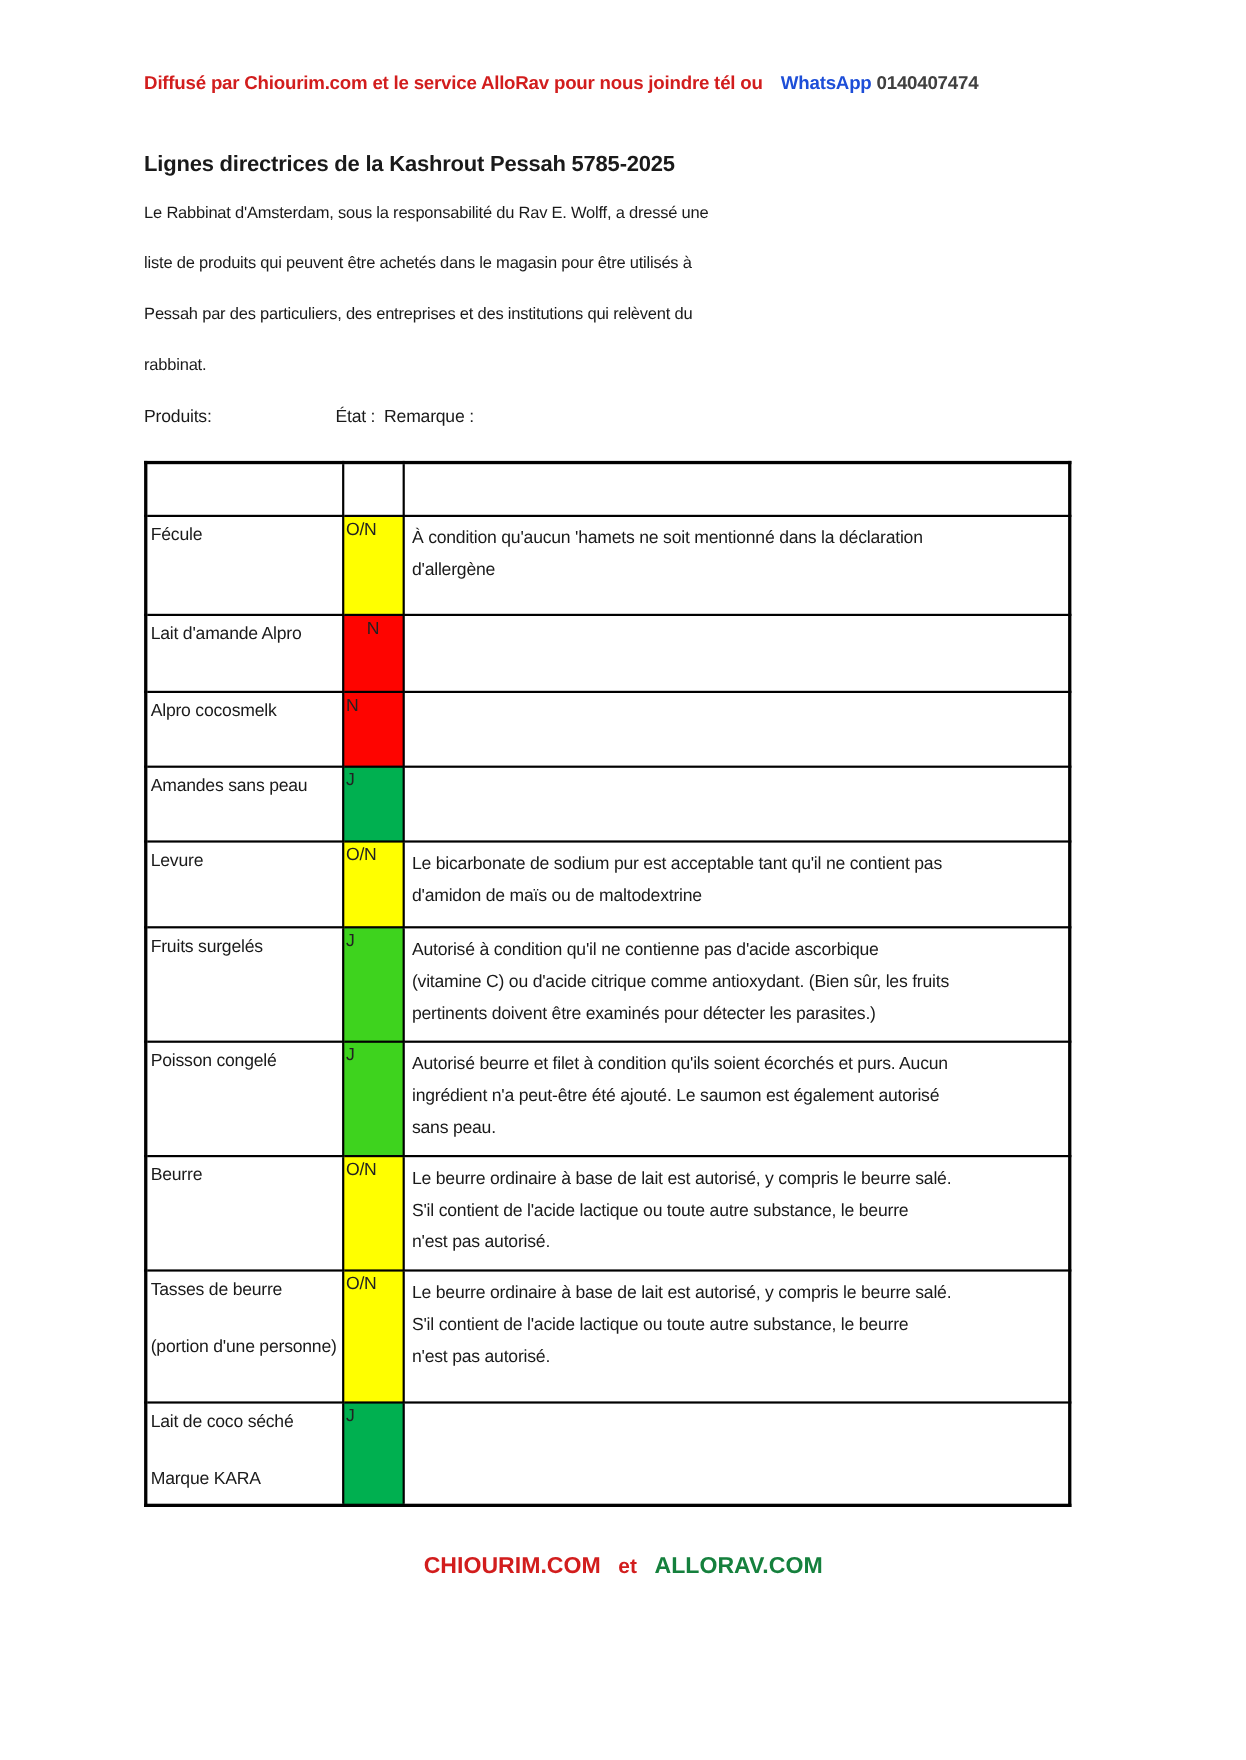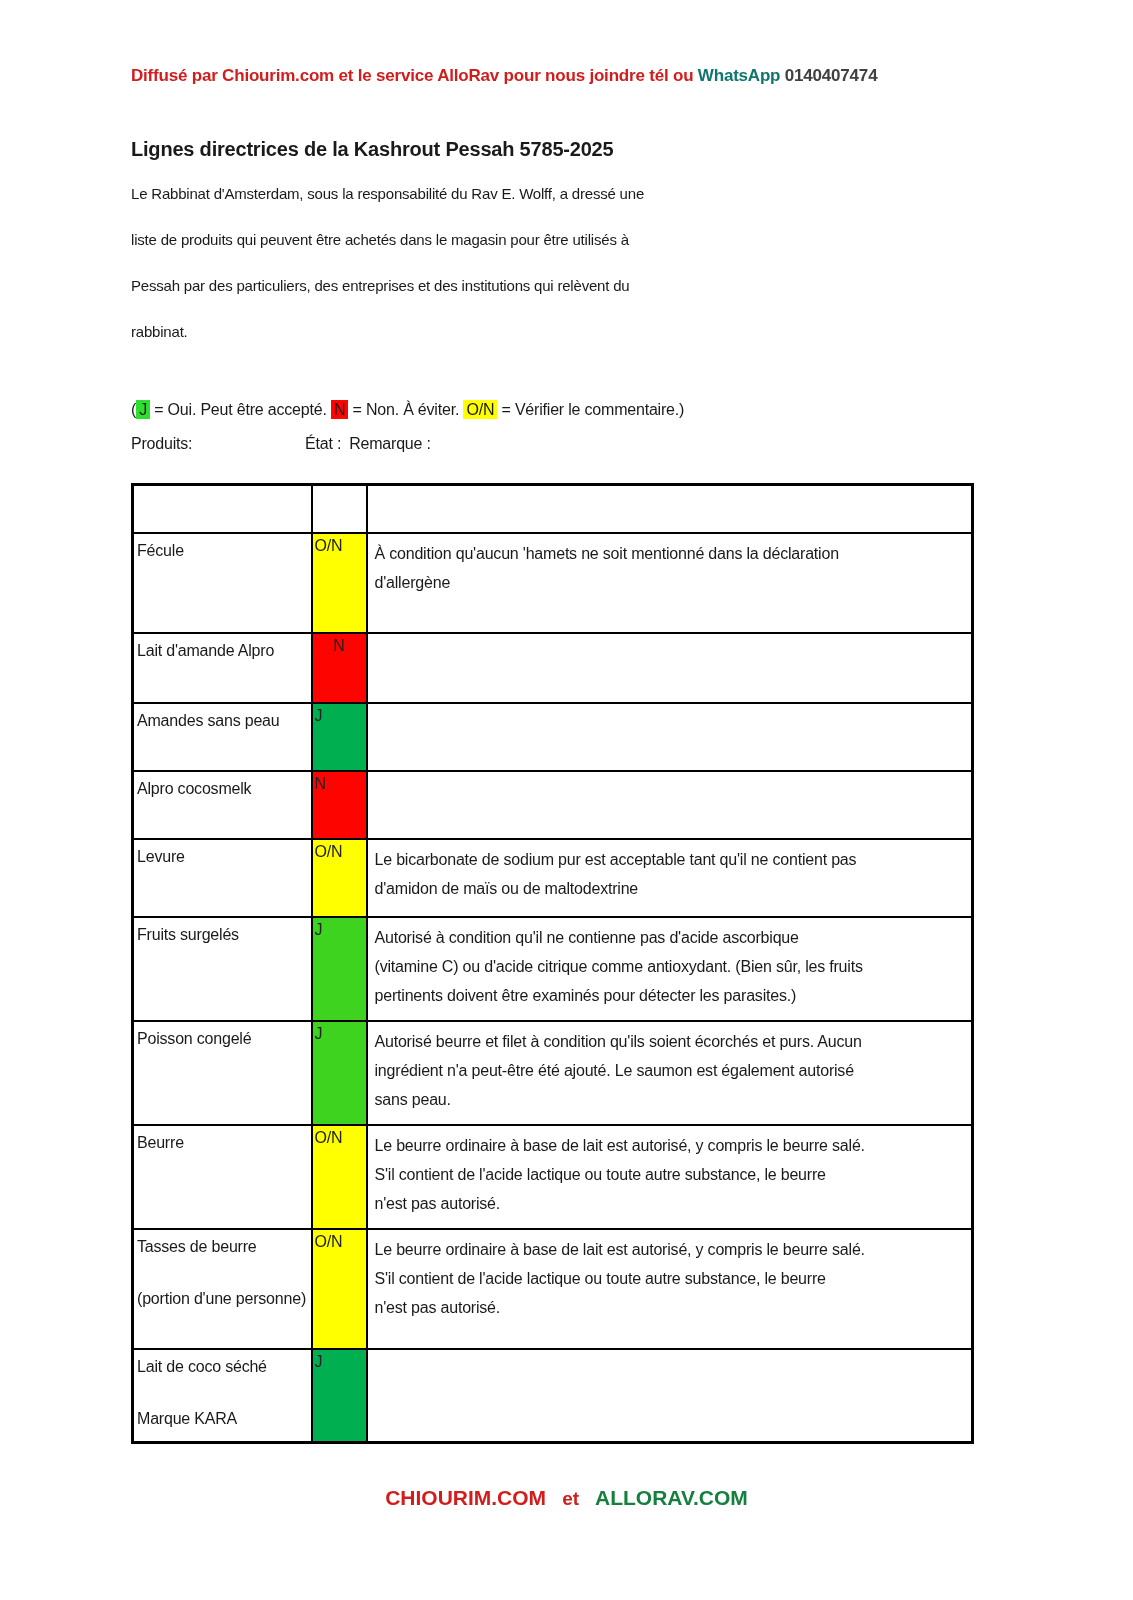--- a/index.html
+++ b/index.html
@@ -55,54 +55,51 @@
   td {
     border: 2px solid #000;
     vertical-align: top;
   }
   td.product-cell { padding: 4px 2px 4px 3px; line-height: 26px; white-space: pre-line; }
   td.status-cell  { padding: 3px 2px; color: #222; }
   td.status-cell.center { text-align: center; }
   td.remark-cell  { padding: 5px 4px 5px 7px; line-height: 29px; white-space: pre-line; }
 
   tr.h48  td { height: 48px; }
-  tr.h80  td { height: 100px; }
+  tr.h80  td { height: 90px; }
   tr.h70  td { height: 70px; }
   tr.h68  td { height: 68px; }
   tr.h78  td { height: 78px; }
   tr.h104 td { height: 104px; }
   tr.h120 td { height: 120px; }
   tr.h94  td { height: 94px; }
 
   .footer {
     margin-top: 42px;
     text-align: center;
     font-size: 21px; font-weight: bold;
   }
   .footer .conj { margin: 0 16px; font-size: 19px; }
 </style>
 </head>
 <body>
 
 <div class="page">
 
   <div class="header-notice">
-    <span style="color: rgb(210, 29, 29);">Diffusé par Chiourim.com et le service AlloRav pour nous joindre tél ou </span><span style="color: #0f766e;">WhatsApp</span><span style="color: #404040;"> 0140407474</span>
+    <span style="color: rgb(210, 29, 29);">Diffusé par Chiourim.com et le service AlloRav pour nous joindre tél ou </span><span style="color: #1d4ed8; margin-left: 12px;">WhatsApp</span><span style="color: #404040;"> 0140407474</span>
   </div>
 
   <div class="title">Lignes directrices de la Kashrout Pessah 5785-2025</div>
 
   <div class="intro">Le Rabbinat d'Amsterdam, sous la responsabilité du Rav E. Wolff, a dressé une
 liste de produits qui peuvent être achetés dans le magasin pour être utilisés à
 Pessah par des particuliers, des entreprises et des institutions qui relèvent du
 rabbinat.</div>
 
-  <div class="legend">
-    <span>(</span><span class="hl" style="background: rgb(46, 224, 46);">J</span><span> = Oui. Peut être accepté. </span><span class="hl" style="background: rgb(254, 4, 0);">N</span><span> = Non. À éviter. </span><span class="hl" style="background: rgb(255, 255, 0);">O/N</span><span> = Vérifier le commentaire.)</span>
-  </div>
 
   <div class="col-labels">
     <span class="lbl-produits">Produits:</span>
     <span class="lbl-etat">État :</span>
     <span class="lbl-remarque">Remarque :</span>
   </div>
 
   <table class="products">
     <colgroup>
         <col class="c-product">
@@ -120,27 +117,27 @@
         <td class="status-cell" style="background: rgb(255, 255, 0);">O/N</td>
         <td class="remark-cell">À condition qu'aucun 'hamets ne soit mentionné dans la déclaration
 d'allergène</td>
       </tr>
       <tr class="h70">
         <td class="product-cell">Lait d'amande Alpro</td>
         <td class="status-cell center" style="background: rgb(254, 4, 0);">N</td>
         <td class="remark-cell"></td>
       </tr>
       <tr class="h68">
-        <td class="product-cell">Amandes sans peau</td>
-        <td class="status-cell" style="background: rgb(0, 176, 80);">J</td>
+        <td class="product-cell">Alpro cocosmelk</td>
+        <td class="status-cell" style="background: rgb(254, 4, 0);">N</td>
         <td class="remark-cell"></td>
       </tr>
       <tr class="h68">
-        <td class="product-cell">Alpro cocosmelk</td>
-        <td class="status-cell" style="background: rgb(254, 4, 0);">N</td>
+        <td class="product-cell">Amandes sans peau</td>
+        <td class="status-cell" style="background: rgb(0, 176, 80);">J</td>
         <td class="remark-cell"></td>
       </tr>
       <tr class="h78">
         <td class="product-cell">Levure</td>
         <td class="status-cell" style="background: rgb(255, 255, 0);">O/N</td>
         <td class="remark-cell">Le bicarbonate de sodium pur est acceptable tant qu'il ne contient pas
 d'amidon de maïs ou de maltodextrine</td>
       </tr>
       <tr class="h104">
         <td class="product-cell">Fruits surgelés</td>

